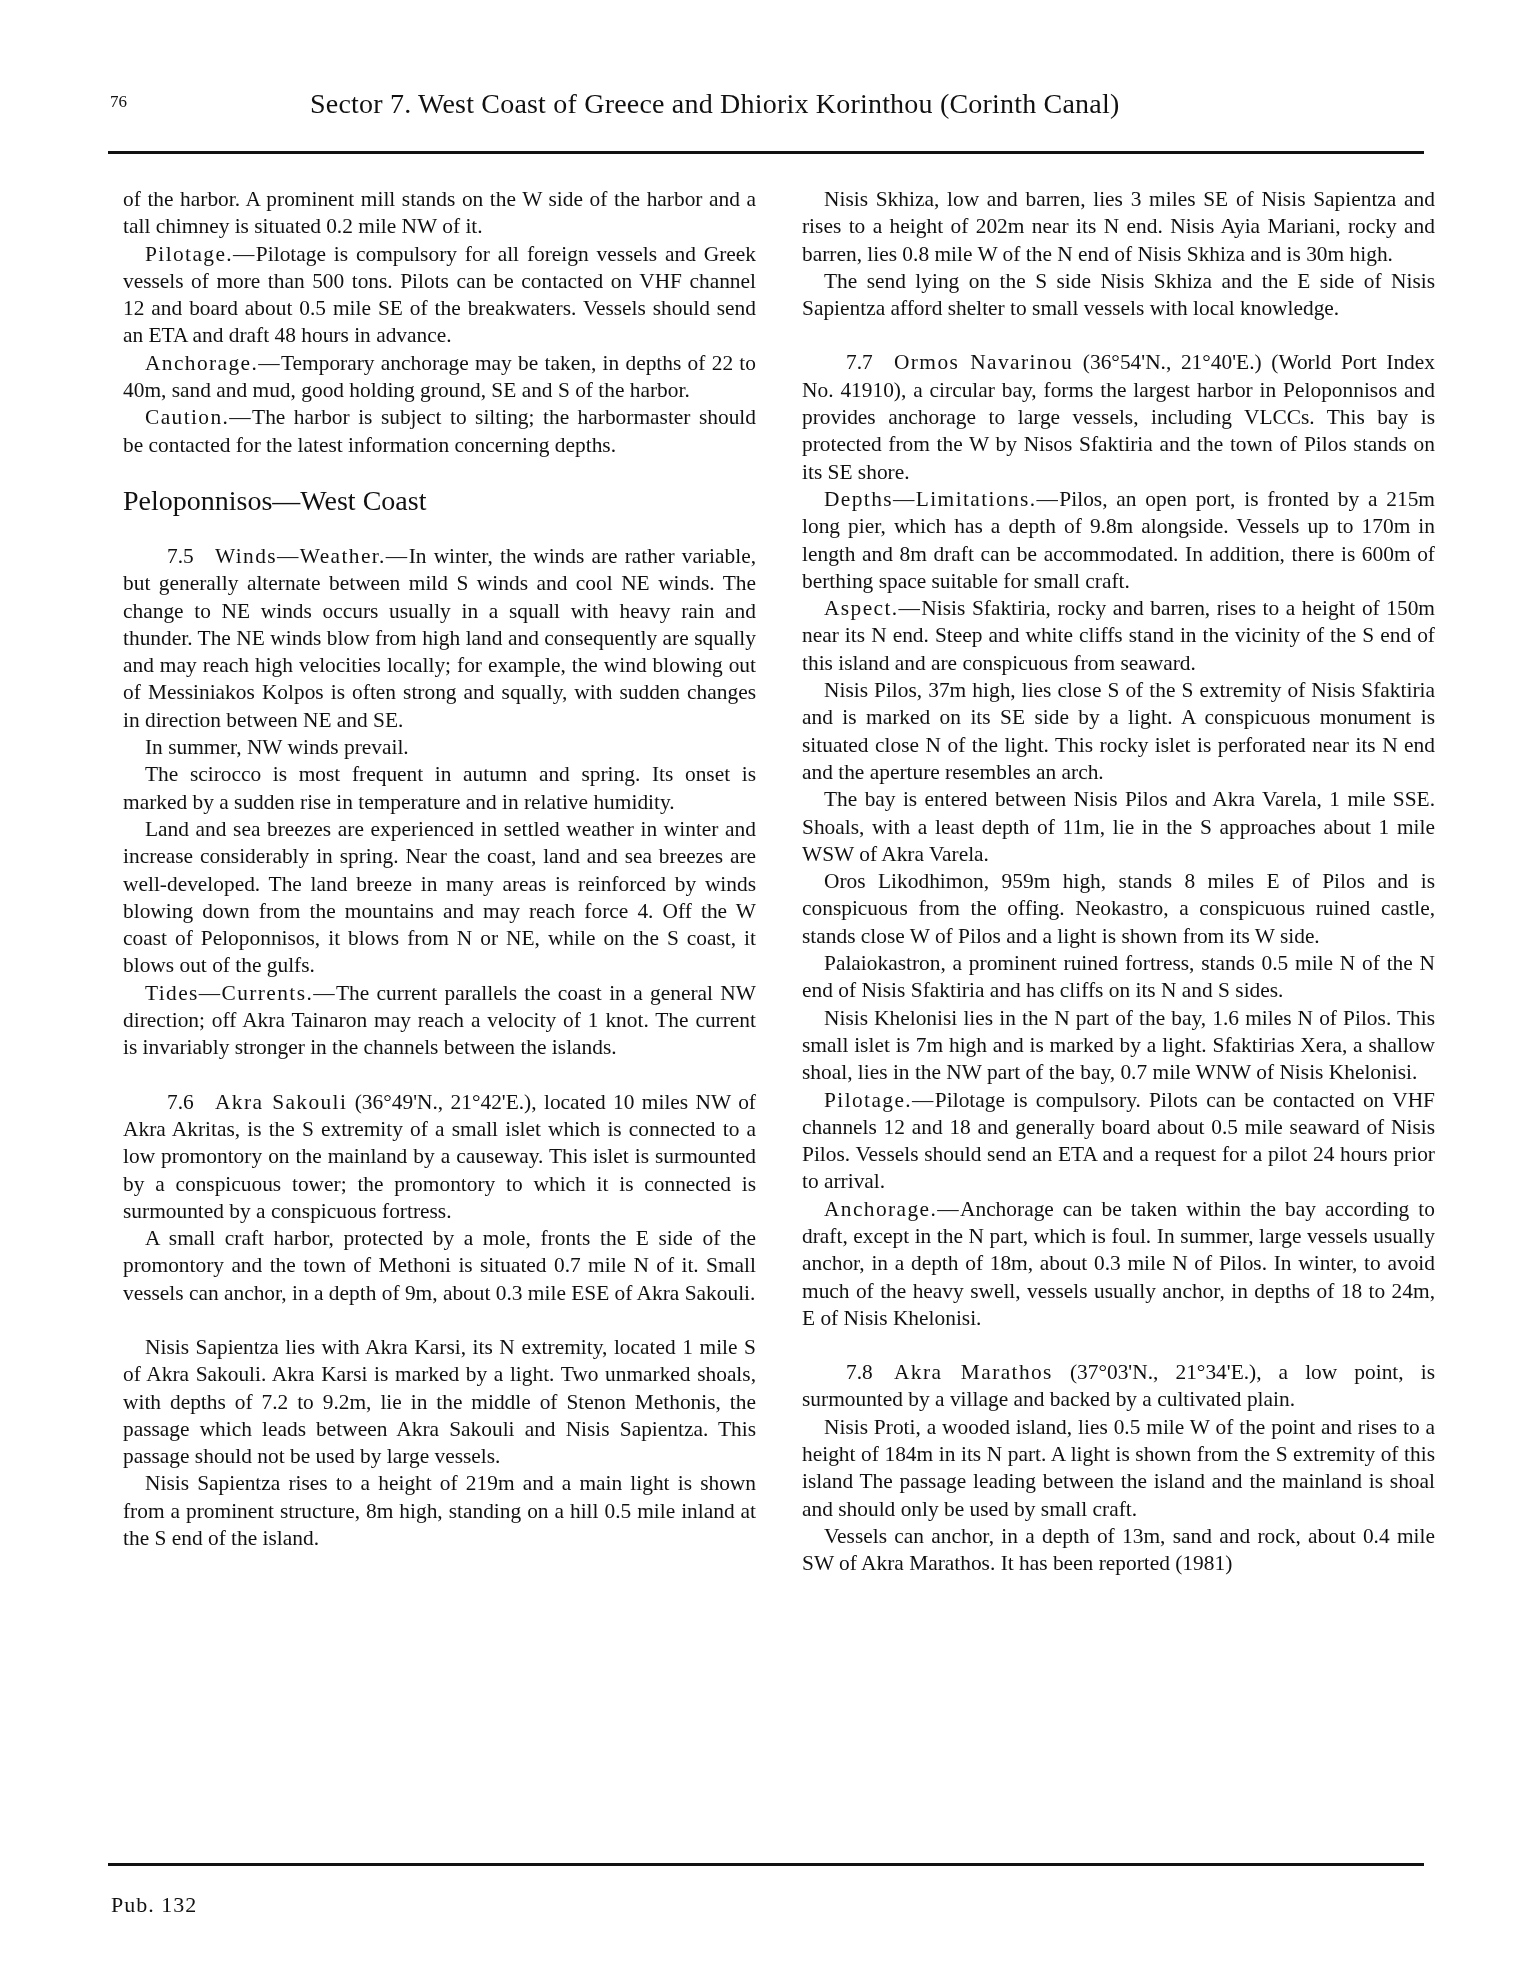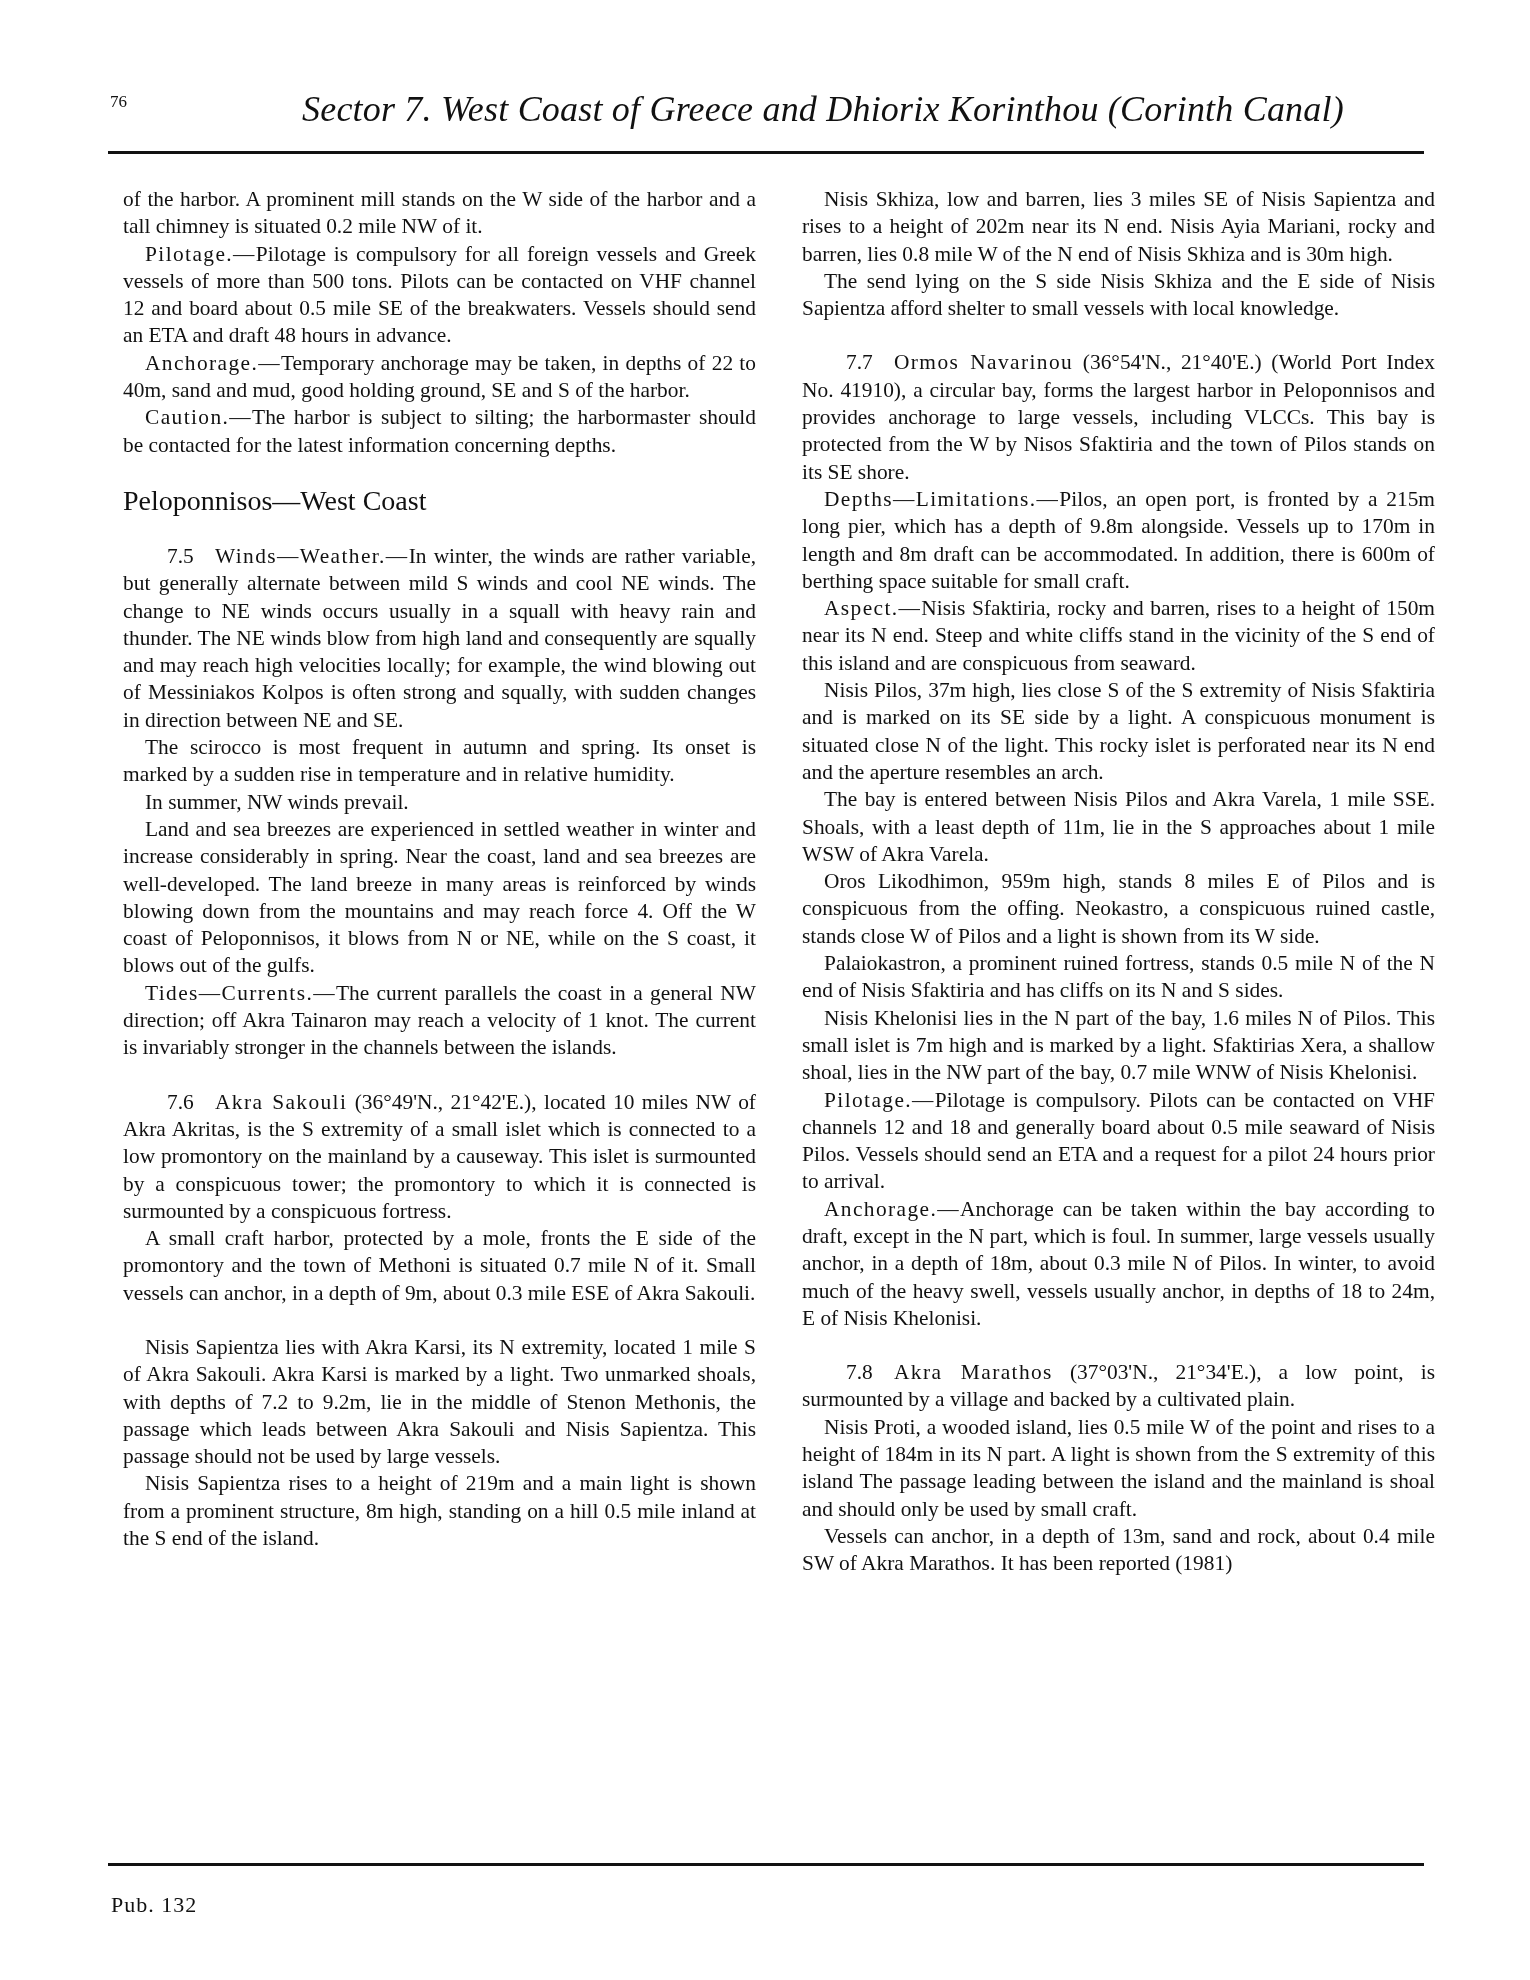--- a/index.html
+++ b/index.html
@@ -1,18 +1,18 @@
 <!DOCTYPE html>
 <html><head>
 <meta charset="utf-8">
 <style>
   html, body { margin: 0; padding: 0; background: #ffffff; }
   body { width: 1530px; height: 1980px; position: relative; overflow: hidden; color: #111; font-family: "Liberation Serif", "DejaVu Serif", serif; }
   .page-num { position: absolute; left: 110px; top: 92px; font-size: 17px; }
-  .running-head { position: absolute; left: 302px; top: 88px; font-size: 36px; letter-spacing: 0.2px; font-style: italic; }
+  .running-head { position: absolute; left: 310px; top: 88px; font-size: 28px; letter-spacing: 0.2px; }
   .rule-top { position: absolute; left: 108px; top: 151px; width: 1316px; height: 3px; background: #111; }
   .rule-bottom { position: absolute; left: 108px; top: 1863px; width: 1316px; height: 3px; background: #111; }
   .footer { position: absolute; left: 111px; top: 1892px; font-size: 22px; letter-spacing: 1px; }
   .col { position: absolute; top: 186px; width: 633px; font-size: 21.4px; line-height: 27.3px; text-align: justify; hyphens: manual; margin-left: 12px; }
   .col-left { left: 111px; }
   .col-right { left: 790px; }
   .col p { margin: 0; text-indent: 22px; }
   .col p.noindent { text-indent: 0; }
   .col p.gap { margin-top: 27px; }
   .col .sec-no { display: inline-block; width: 70px; }
@@ -30,22 +30,22 @@
 
 <div class="col col-left">
   <p class="noindent"><span>of the harbor. A prominent mill stands on the W side of the harbor and a tall chimney is situated 0.2 mile NW of it.</span></p>
   <p><span class="hdword">Pilotage.—</span><span>Pilotage is compulsory for all foreign vessels and Greek vessels of more than 500 tons. Pilots can be contacted on VHF channel 12 and board about 0.5 mile SE of the break­waters. Vessels should send an ETA and draft 48 hours in advance.</span></p>
   <p><span class="hdword">Anchorage.—</span><span>Temporary anchorage may be taken, in depths of 22 to 40m, sand and mud, good holding ground, SE and S of the harbor.</span></p>
   <p><span class="hdword">Caution.—</span><span>The harbor is subject to silting; the harbormaster should be contacted for the latest information concerning depths.</span></p>
 
   <h2>Peloponnisos—West Coast</h2>
 
   <p><span class="sec-no">7.5</span><span class="hdword">Winds—Weather.—</span><span>In winter, the winds are rather variable, but generally alternate between mild S winds and cool NE winds. The change to NE winds occurs usually in a squall with heavy rain and thunder. The NE winds blow from high land and consequently are squally and may reach high velocities locally; for example, the wind blowing out of Mess­iniakos Kolpos is often strong and squally, with sudden changes in direction between NE and SE.</span></p>
+  <p><span>In summer, NW winds prevail.</span></p>
   <p><span>The scirocco is most frequent in autumn and spring. Its onset is marked by a sudden rise in temperature and in relative humidity.</span></p>
-  <p><span>In summer, NW winds prevail.</span></p>
   <p><span>Land and sea breezes are experienced in settled weather in winter and increase considerably in spring. Near the coast, land and sea breezes are well-developed. The land breeze in many areas is reinforced by winds blowing down from the mountains and may reach force 4. Off the W coast of Peloponnisos, it blows from N or NE, while on the S coast, it blows out of the gulfs.</span></p>
   <p><span class="hdword">Tides—Currents.—</span><span>The current parallels the coast in a gen­eral NW direction; off Akra Tainaron may reach a velocity of 1 knot. The current is invariably stronger in the channels between the islands.</span></p>
 
   <p class="gap"><span class="sec-no">7.6</span><span class="hdword">Akra Sakouli</span> <span>(36°49'N., 21°42'E.), located 10 miles NW of Akra Akritas, is the S extremity of a small islet which is connected to a low promontory on the mainland by a causeway. This islet is surmounted by a conspicuous tower; the promontory to which it is connected is surmounted by a cons­picuous fortress.</span></p>
   <p><span>A small craft harbor, protected by a mole, fronts the E side of the promontory and the town of Methoni is situated 0.7 mile N of it. Small vessels can anchor, in a depth of 9m, about 0.3 mile ESE of Akra Sakouli.</span></p>
   <p class="gap"><span>Nisis Sapientza lies with Akra Karsi, its N extremity, located 1 mile S of Akra Sakouli. Akra Karsi is marked by a light. Two unmarked shoals, with depths of 7.2 to 9.2m, lie in the middle of Stenon Methonis, the passage which leads between Akra Sakouli and Nisis Sapientza. This passage should not be used by large vessels.</span></p>
   <p><span>Nisis Sapientza rises to a height of 219m and a main light is shown from a prominent structure, 8m high, standing on a hill 0.5 mile inland at the S end of the island.</span></p>
 </div>
 
 <div class="col col-right">

